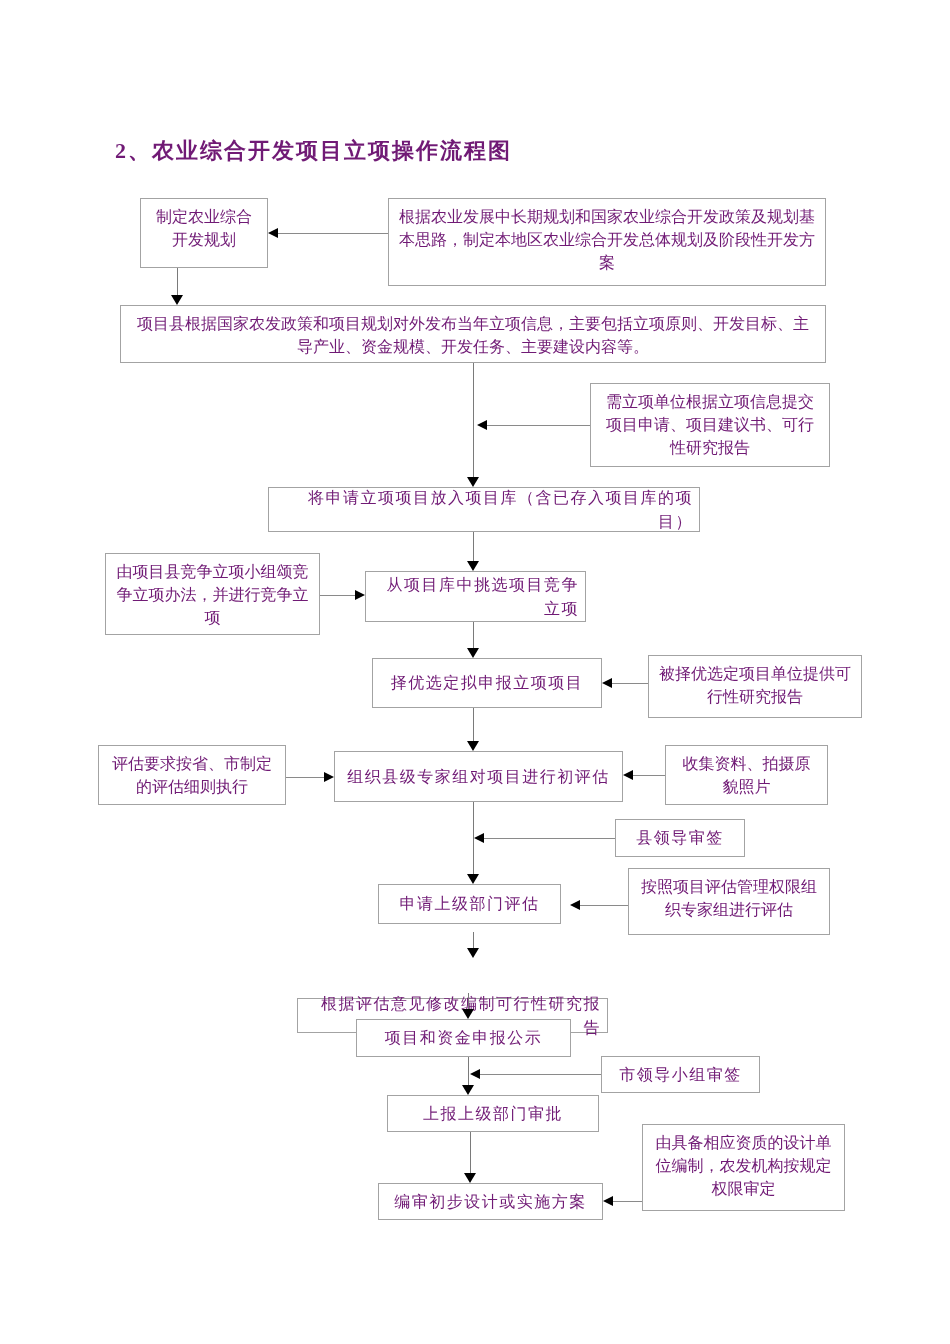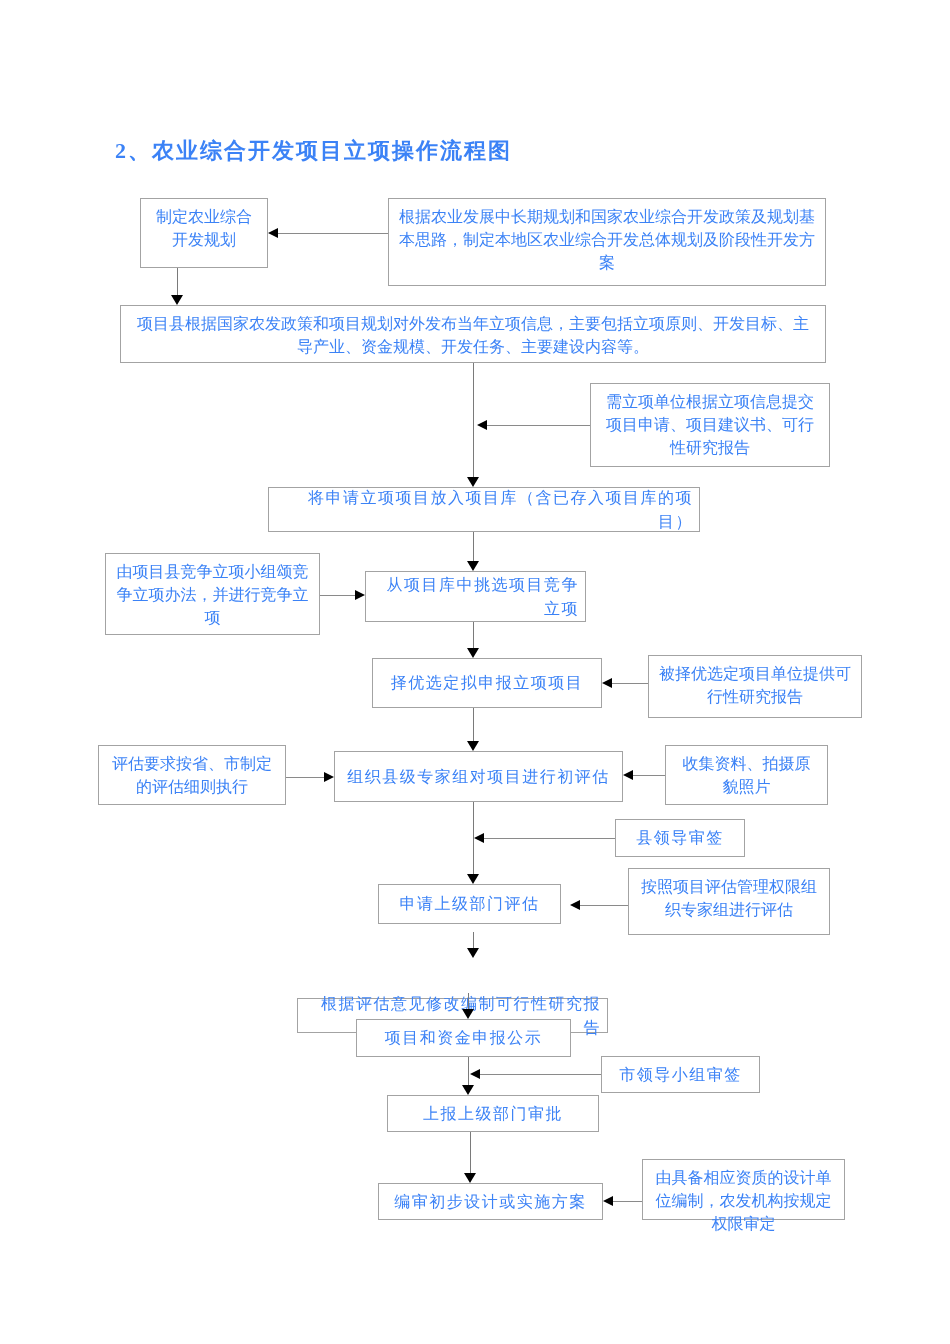--- a/index.html
+++ b/index.html
@@ -1,21 +1,21 @@
 <!DOCTYPE html>
 <html><head>
 <meta charset="utf-8">
 <style>
   html,body{margin:0;padding:0;background:#ffffff;}
   .page{
     position:relative;
     width:950px;height:1344px;
     background:#ffffff;
     font-family:"Liberation Serif","DejaVu Serif",serif;
-    color:#3b82f6;
+    color:#701a75;
     overflow:hidden;
   }
   .title{
     position:absolute;
     left:115px;top:136px;
     font-size:22px;
     font-weight:bold;
     letter-spacing:2px;
     white-space:nowrap;
   }
@@ -69,21 +69,21 @@
   <div class="node center" style="left:334px;top:751px;width:289px;height:51px">组织县级专家组对项目进行初评估</div>
   <div class="node" style="left:665px;top:745px;width:163px;height:60px">收集资料、拍摄原貌照片</div>
   <div class="node center" style="left:615px;top:819px;width:130px;height:38px">县领导审签</div>
   <div class="node center" style="left:378px;top:884px;width:183px;height:40px">申请上级部门评估</div>
   <div class="node" style="left:628px;top:868px;width:202px;height:67px">按照项目评估管理权限组织专家组进行评估</div>
   <div class="node center" style="left:297px;top:998px;width:311px;height:35px">根据评估意见修改编制可行性研究报告</div>
   <div class="node center" style="left:356px;top:1019px;width:215px;height:38px">项目和资金申报公示</div>
   <div class="node center" style="left:601px;top:1056px;width:159px;height:37px">市领导小组审签</div>
   <div class="node center" style="left:387px;top:1095px;width:212px;height:37px">上报上级部门审批</div>
   <div class="node center" style="left:378px;top:1183px;width:225px;height:37px">编审初步设计或实施方案</div>
-  <div class="node" style="left:642px;top:1159px;width:203px;height:61px">由具备相应资质的设计单位编制，农发机构按规定权限审定</div>
+  <div class="node" style="left:642px;top:1124px;width:203px;height:87px">由具备相应资质的设计单位编制，农发机构按规定权限审定</div>
 
   <div class="arr-left" style="left:268px;top:228px"></div>
   <div class="hline" style="left:278px;top:233px;width:110px"></div>
 
   <div class="vline" style="left:177px;top:268px;height:28px"></div>
   <div class="arr-down" style="left:171px;top:295px"></div>
 
   <div class="vline" style="left:473px;top:363px;height:114px"></div>
   <div class="arr-down" style="left:467px;top:477px"></div>
   <div class="arr-left" style="left:477px;top:420px"></div>

